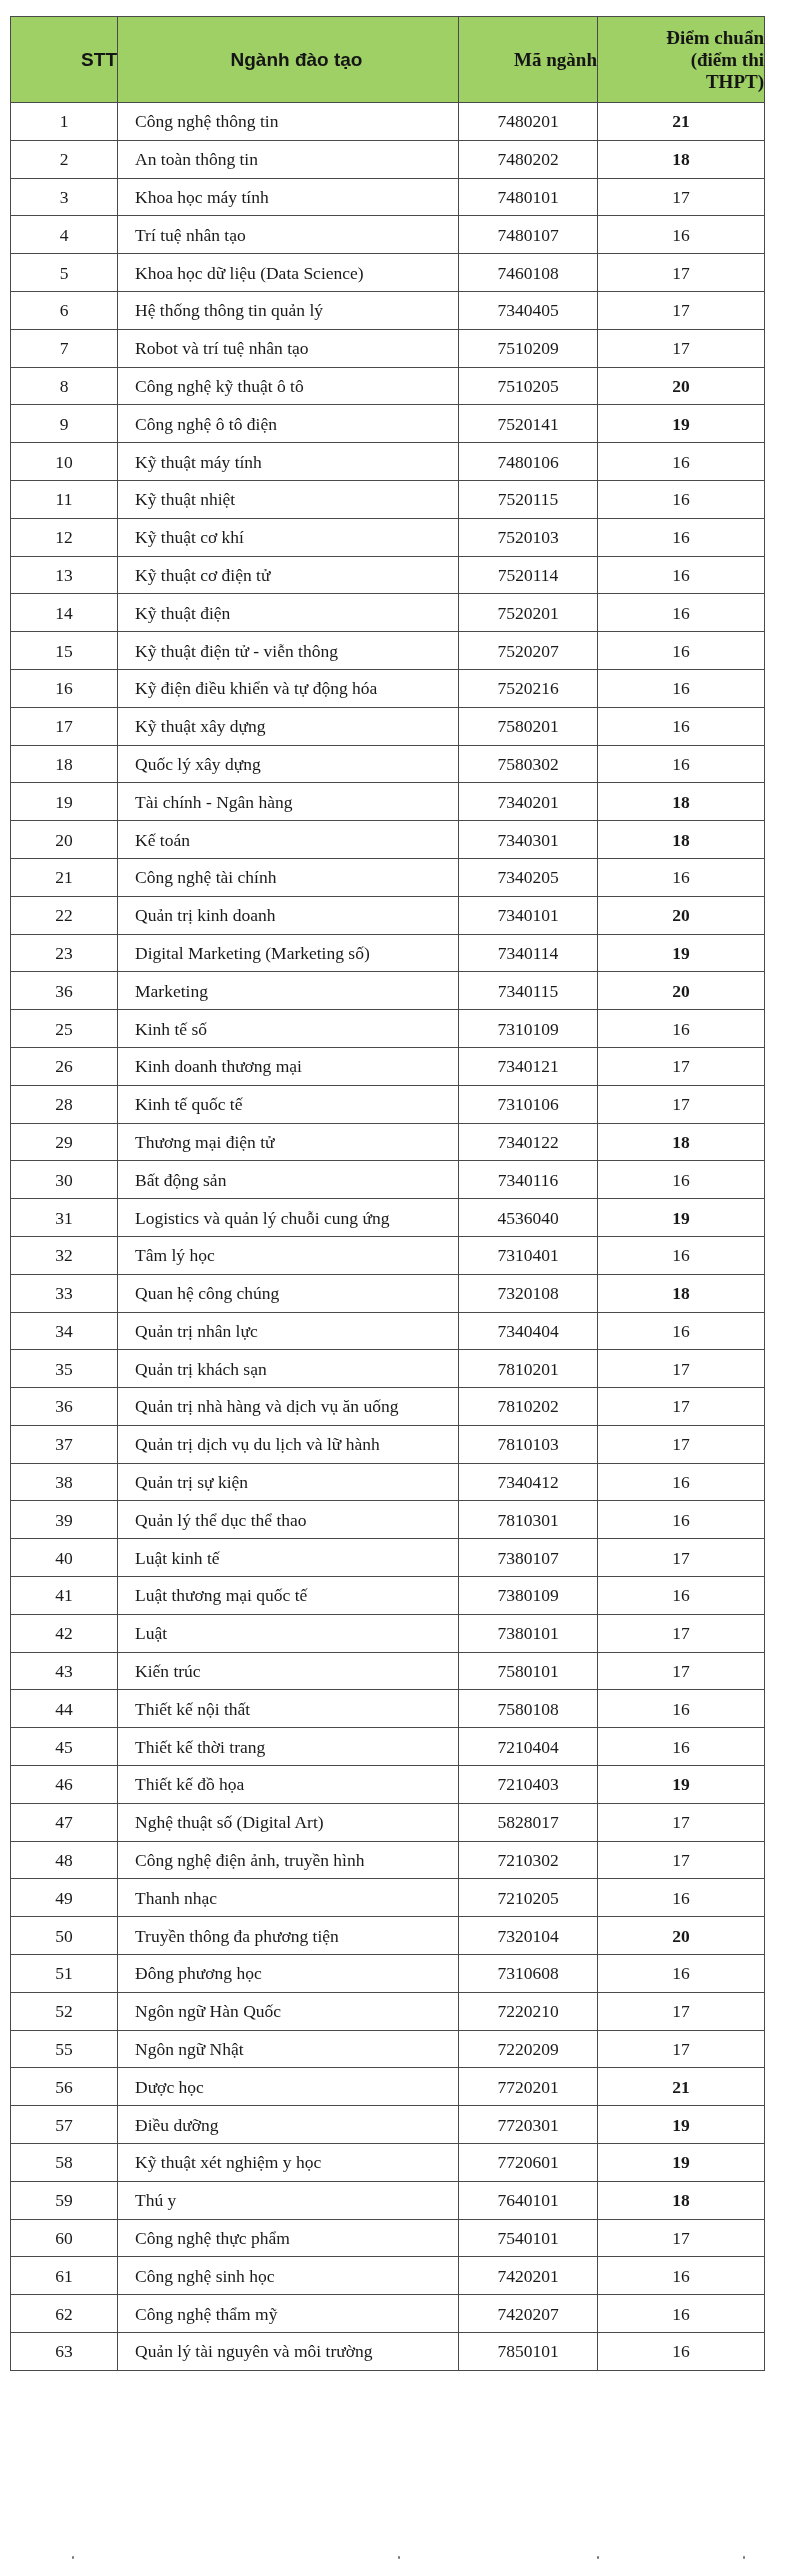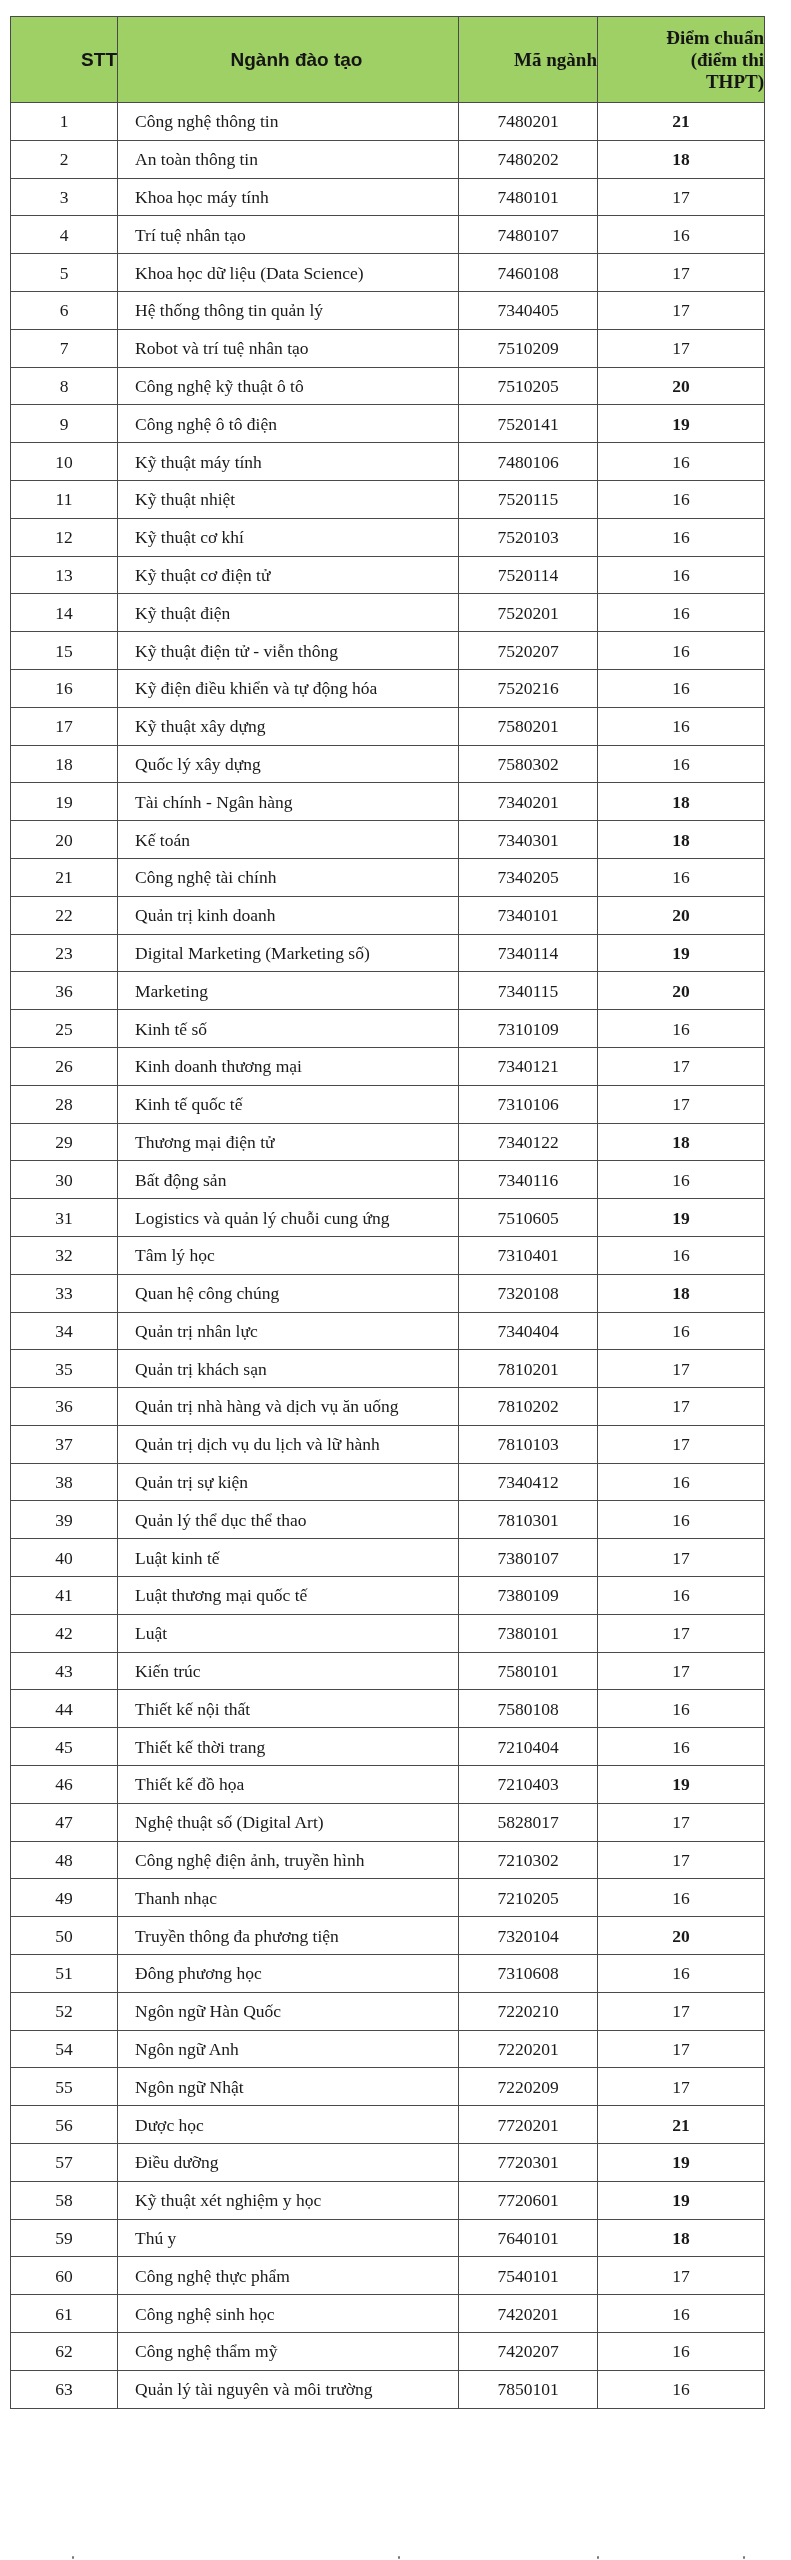--- a/index.html
+++ b/index.html
@@ -271,21 +271,21 @@
         </tr>
         <tr>
           <td class="stt">30</td>
           <td class="name">Bất động sản</td>
           <td class="code">7340116</td>
           <td class="score">16</td>
         </tr>
         <tr>
           <td class="stt">31</td>
           <td class="name">Logistics và quản lý chuỗi cung ứng</td>
-          <td class="code">7510605</td>
+          <td class="code">4536040</td>
           <td class="score bold">19</td>
         </tr>
         <tr>
           <td class="stt">32</td>
           <td class="name">Tâm lý học</td>
           <td class="code">7310401</td>
           <td class="score">16</td>
         </tr>
         <tr>
           <td class="stt">33</td>
@@ -398,26 +398,20 @@
         <tr>
           <td class="stt">51</td>
           <td class="name">Đông phương học</td>
           <td class="code">7310608</td>
           <td class="score">16</td>
         </tr>
         <tr>
           <td class="stt">52</td>
           <td class="name">Ngôn ngữ Hàn Quốc</td>
           <td class="code">7220210</td>
-          <td class="score">17</td>
-        </tr>
-        <tr>
-          <td class="stt">54</td>
-          <td class="name">Ngôn ngữ Anh</td>
-          <td class="code">7220201</td>
           <td class="score">17</td>
         </tr>
         <tr>
           <td class="stt">55</td>
           <td class="name">Ngôn ngữ Nhật</td>
           <td class="code">7220209</td>
           <td class="score">17</td>
         </tr>
         <tr>
           <td class="stt">56</td>

